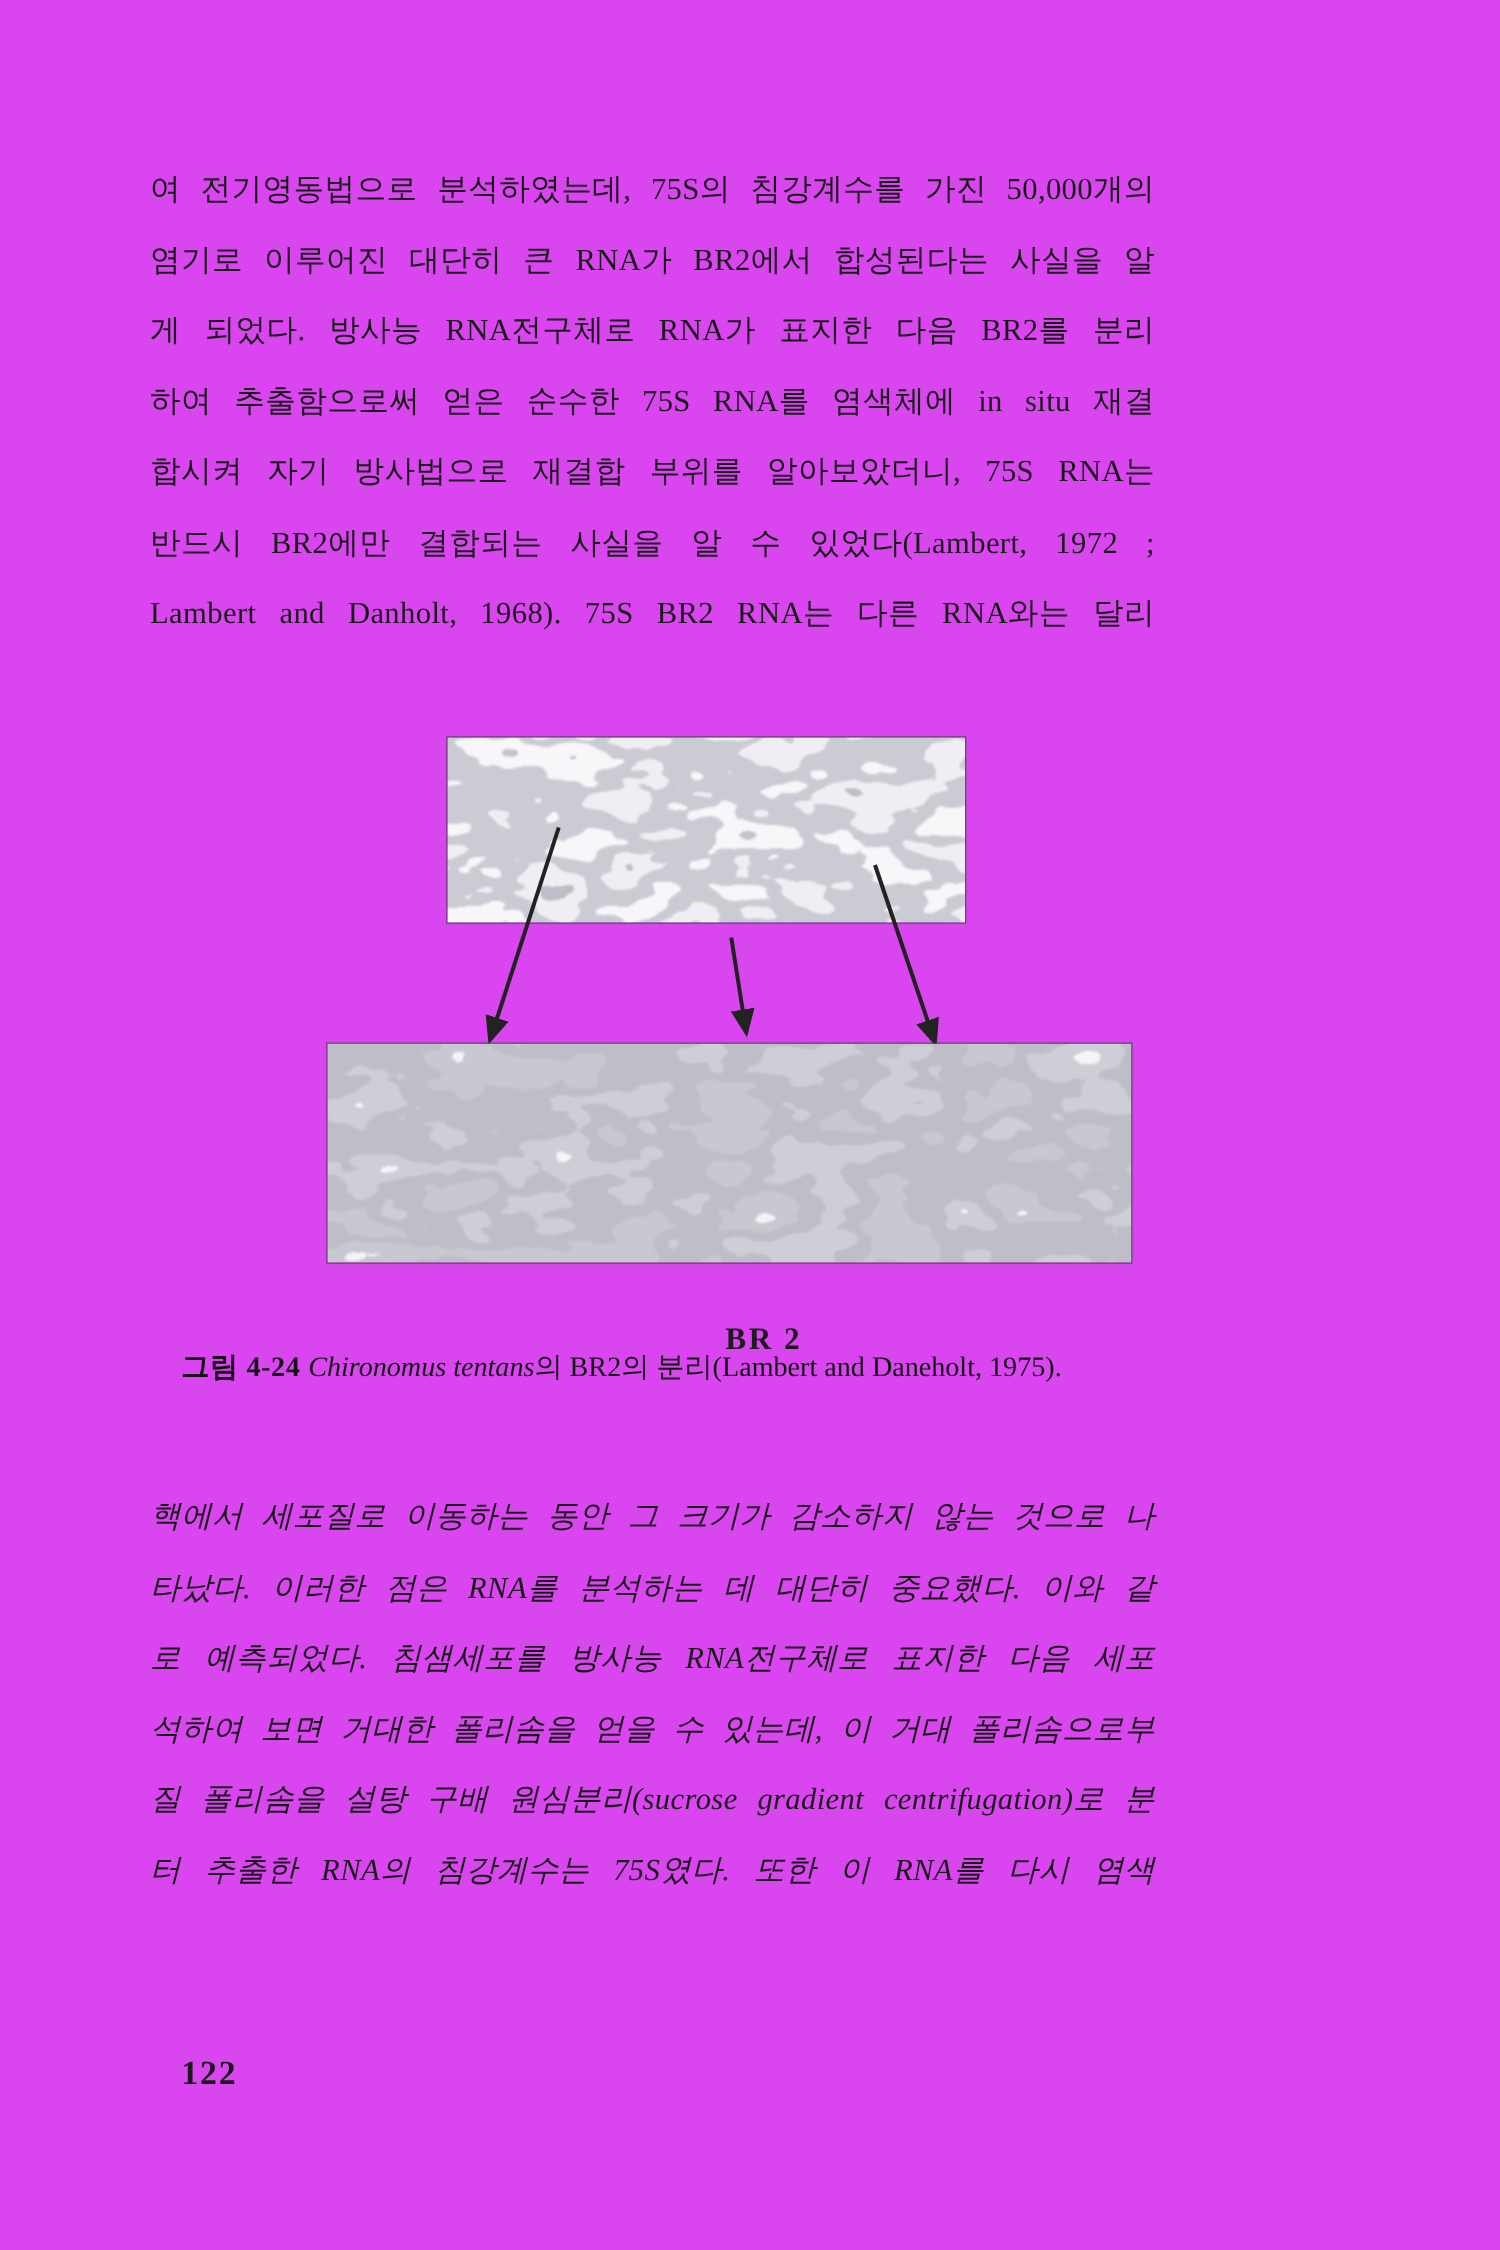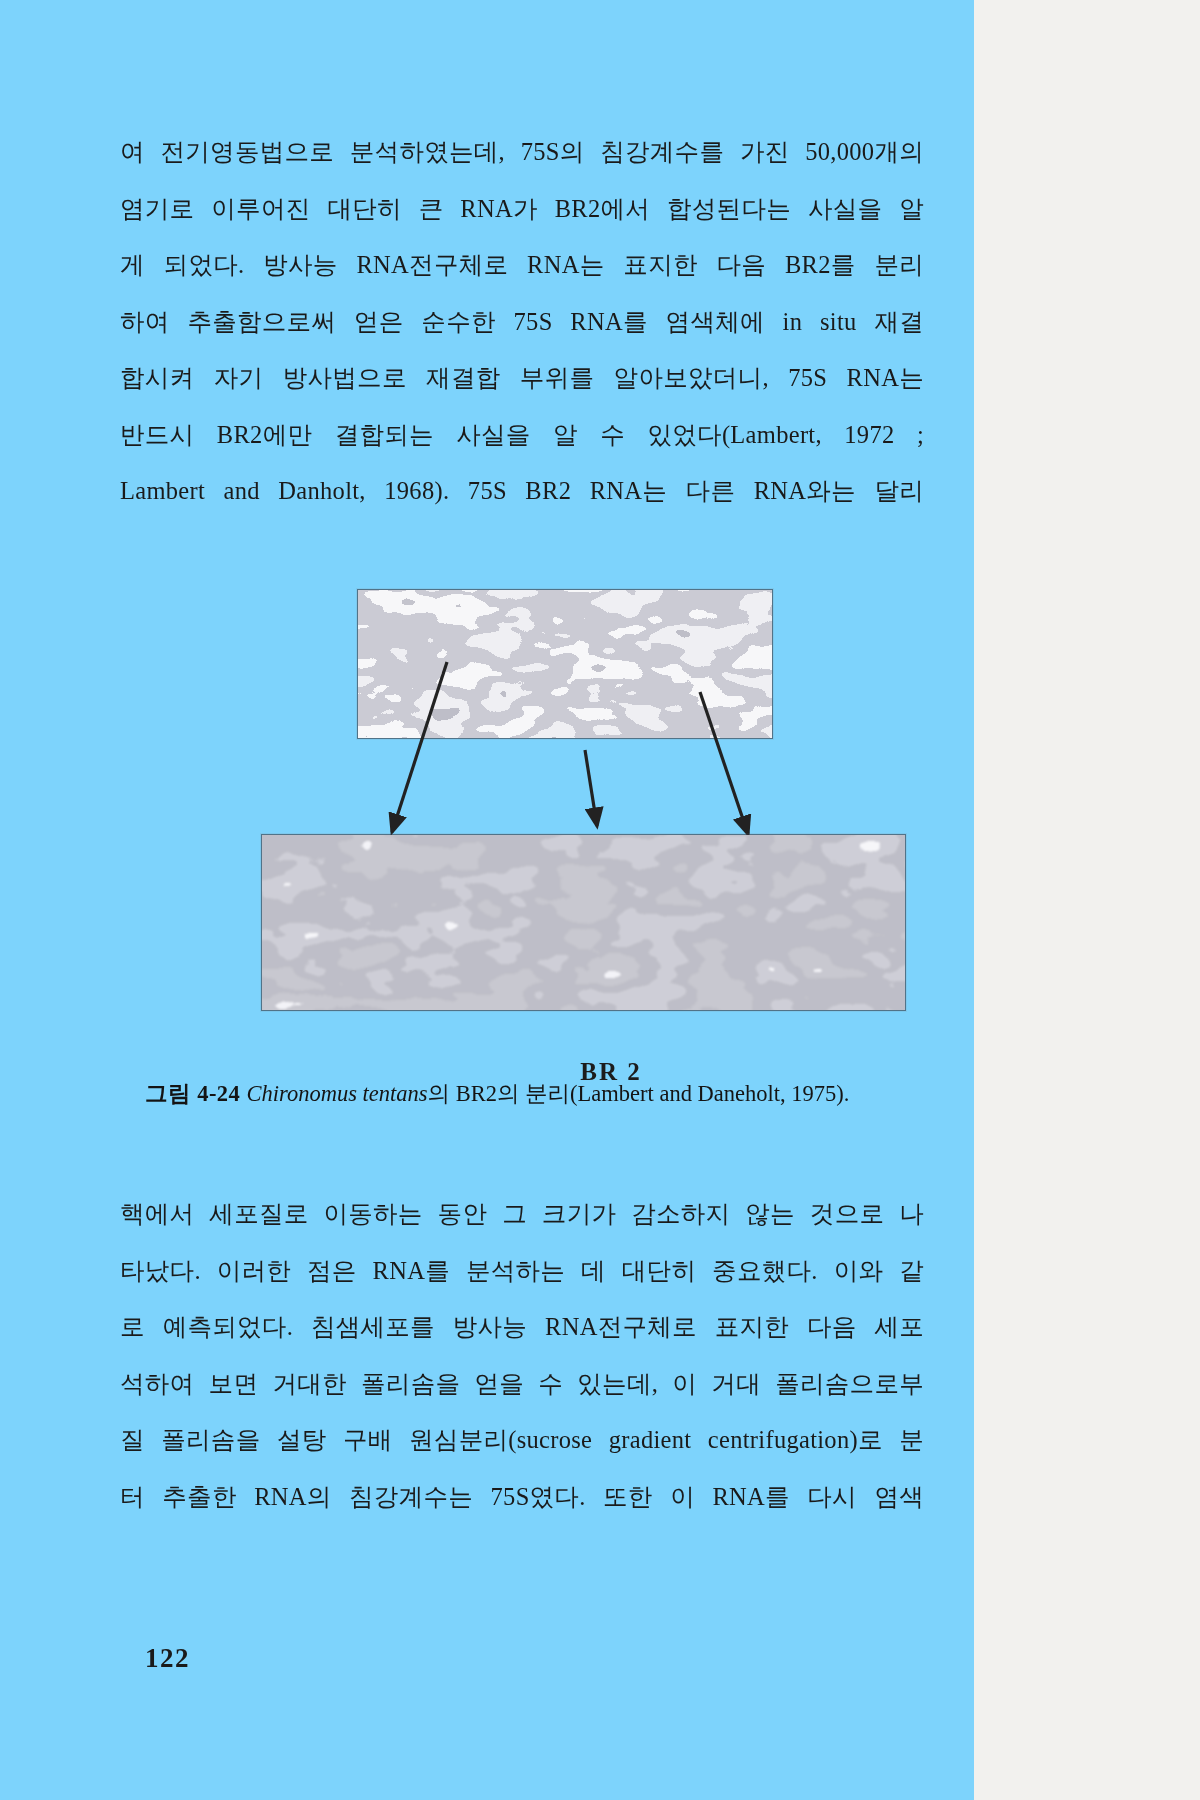--- a/index.html
+++ b/index.html
@@ -4,42 +4,42 @@
 <style>
   html, body { margin: 0; padding: 0; }
   body {
     width: 1200px; height: 1800px;
     background: #f2f1ee;
     font-family: "Liberation Serif", "DejaVu Serif", serif;
     color: #161616;
   }
   .page {
     position: relative;
-    width: 974px; height: 1800px;
-    background: #7dd3fc;
+    width: 1200px; height: 1800px;
+    background: #d946ef;
     overflow: hidden;
   }
   
   .para {
     position: absolute;
     left: 120px;
     width: 804px;
   }
   .para .line {
     margin: 0;
     font-size: 24.5px;
     line-height: 56.5px;
     letter-spacing: 0.3px;
     text-align: justify;
     text-align-last: justify;
     white-space: normal;
     color: #1a1a1a;
   }
   #para1 { top: 124px; }
-  #para2 { top: 1186px; }
+  #para2 { top: 1186px; font-style: italic; }
 
   
   .micro {
     position: absolute;
     outline: 1px solid rgba(45,45,52,0.55);
     box-shadow: 0 0 0 2px rgba(120,120,128,0.12);
   }
   #micro-top { left: 358px; top: 590px; width: 414px; height: 148px; }
   #micro-bottom { left: 262px; top: 835px; width: 643px; height: 175px; }
   #fig-arrows {
@@ -79,21 +79,21 @@
   }
 </style>
 </head>
 <body>
 
 <div class="page">
 
   <div class="para" id="para1">
     <p class="line">여 전기영동법으로 분석하였는데, 75S의 침강계수를 가진 50,000개의</p>
     <p class="line">염기로 이루어진 대단히 큰 RNA가 BR2에서 합성된다는 사실을 알</p>
-    <p class="line">게 되었다. 방사능 RNA전구체로 RNA는 표지한 다음 BR2를 분리</p>
+    <p class="line">게 되었다. 방사능 RNA전구체로 RNA가 표지한 다음 BR2를 분리</p>
     <p class="line">하여 추출함으로써 얻은 순수한 75S RNA를 염색체에 in situ 재결</p>
     <p class="line">합시켜 자기 방사법으로 재결합 부위를 알아보았더니, 75S RNA는</p>
     <p class="line">반드시 BR2에만 결합되는 사실을 알 수 있었다(Lambert, 1972 ;</p>
     <p class="line">Lambert and Danholt, 1968). 75S BR2 RNA는 다른 RNA와는 달리</p>
   </div>
 
   <div class="micro" id="micro-top">
     <svg width="414" height="148">
       <defs>
         <filter id="mtop" x="-5%" y="-5%" width="110%" height="110%">

